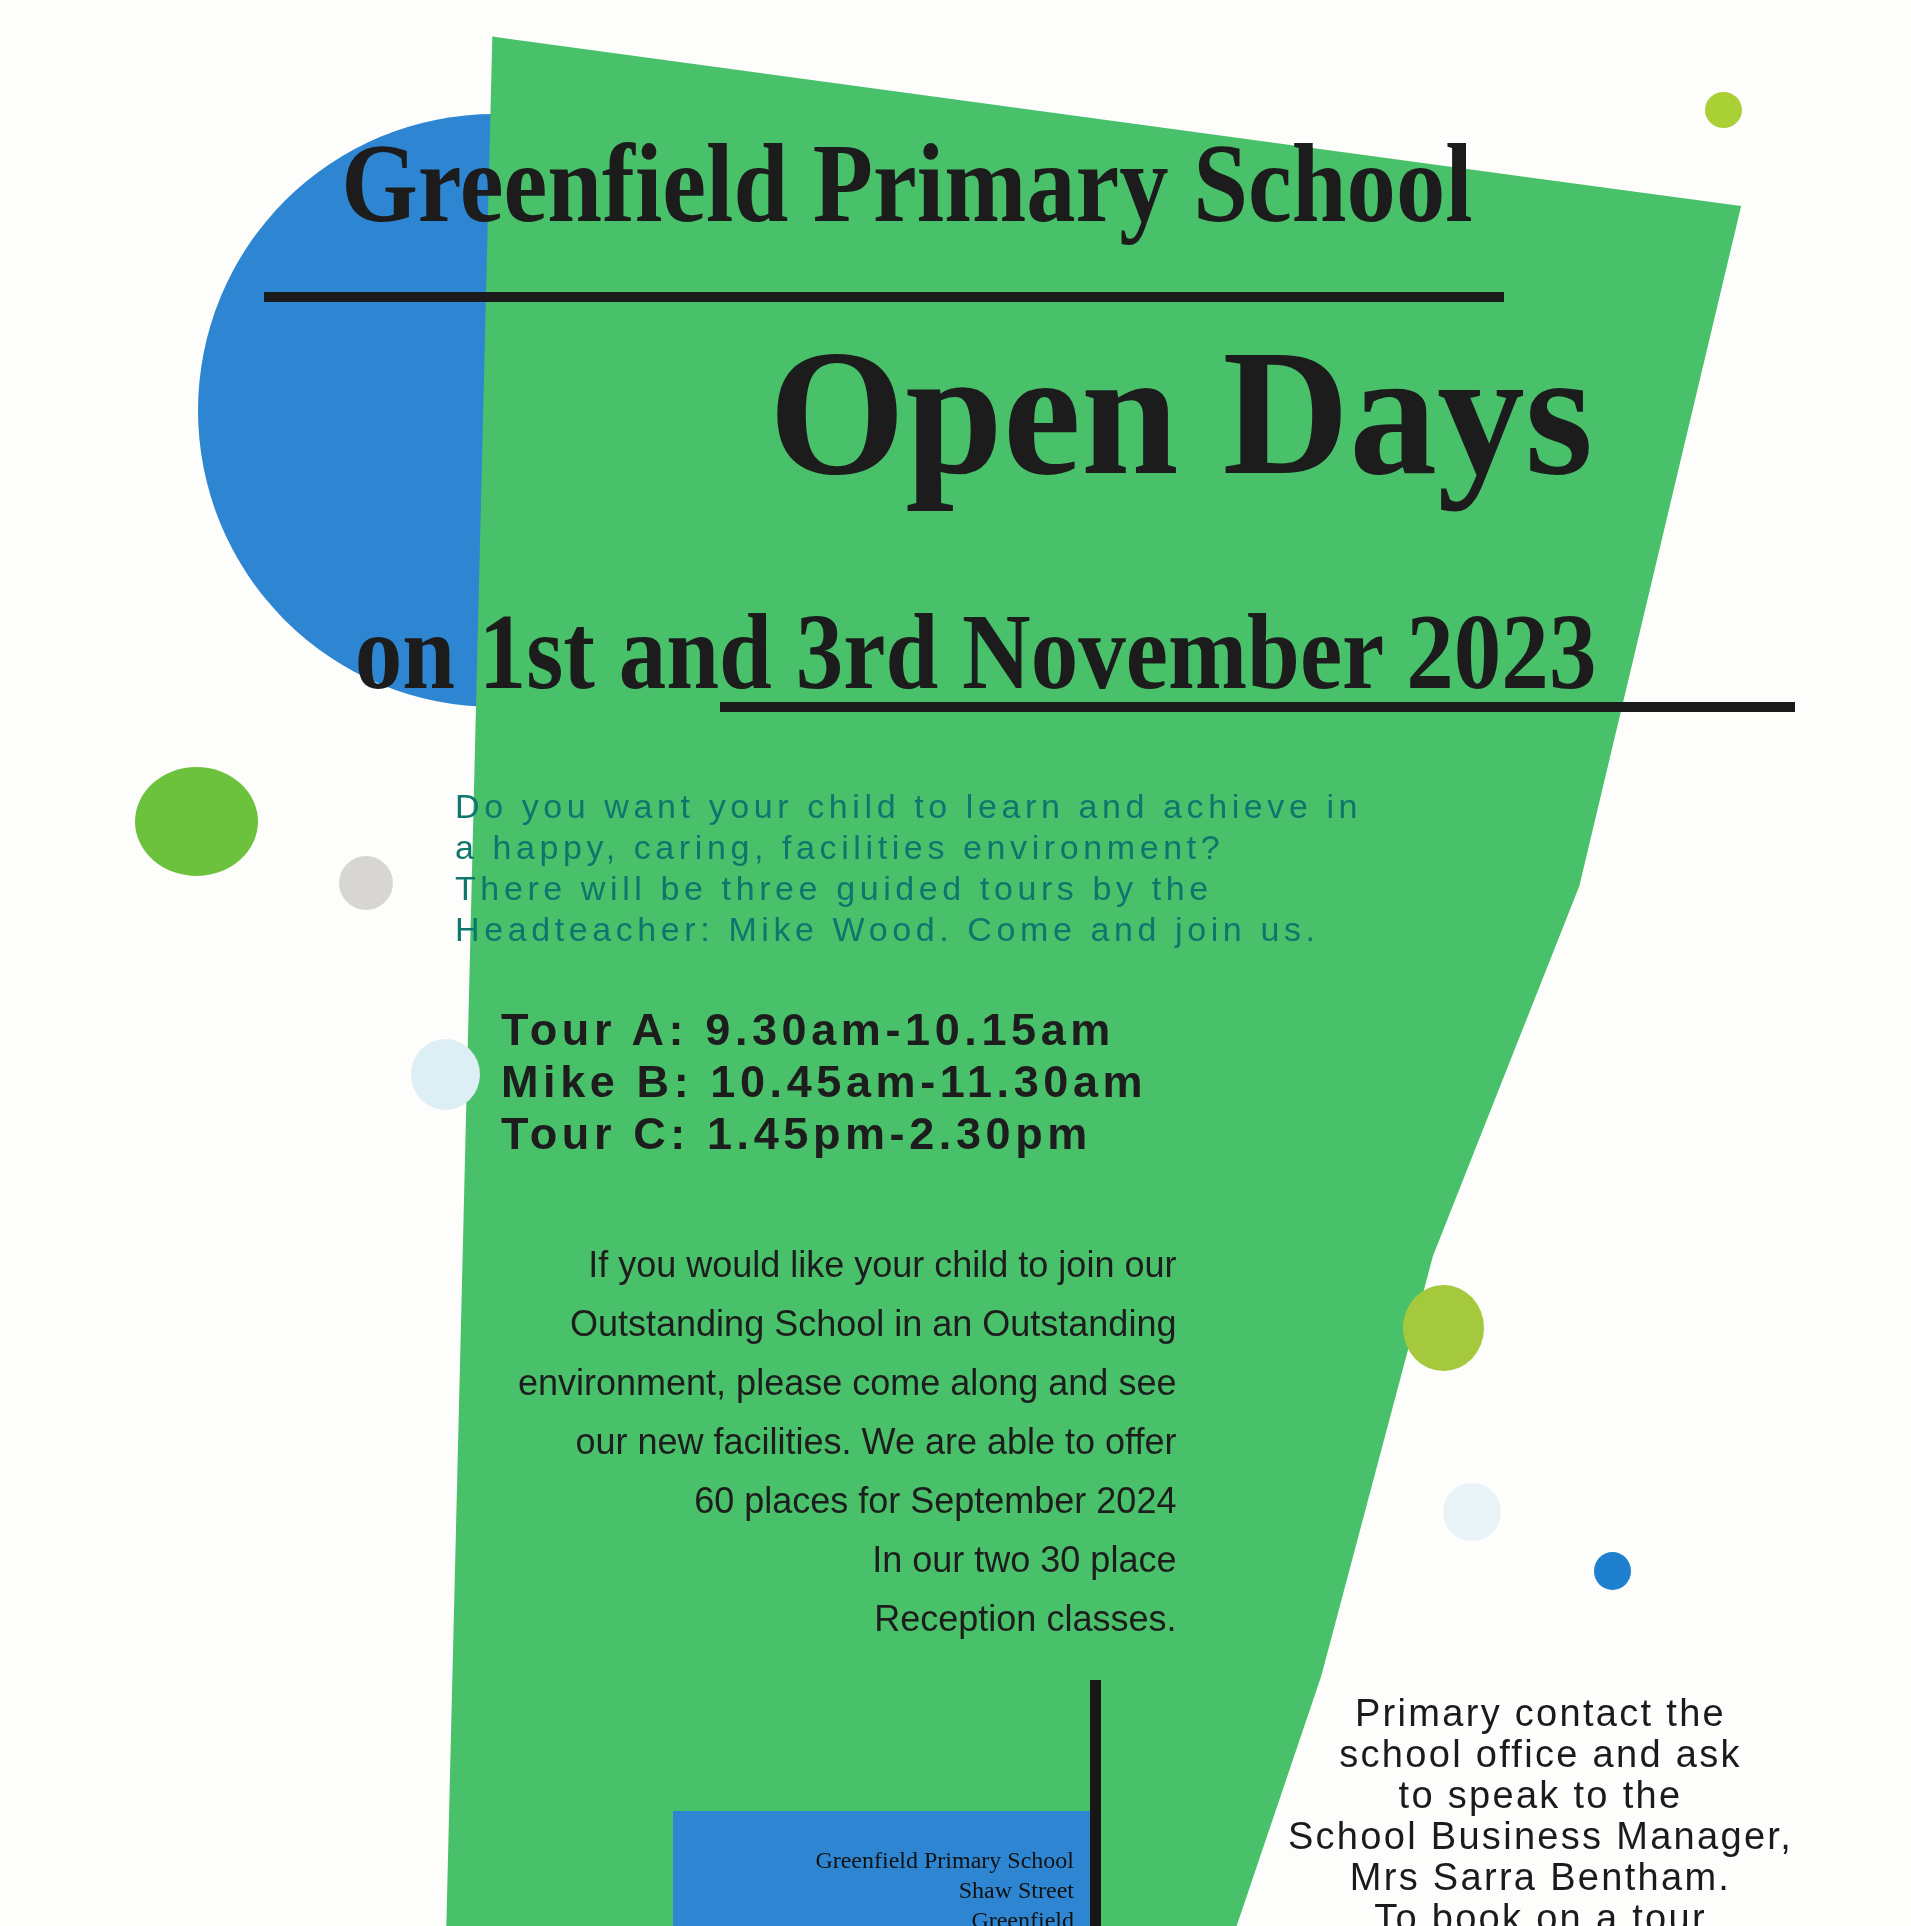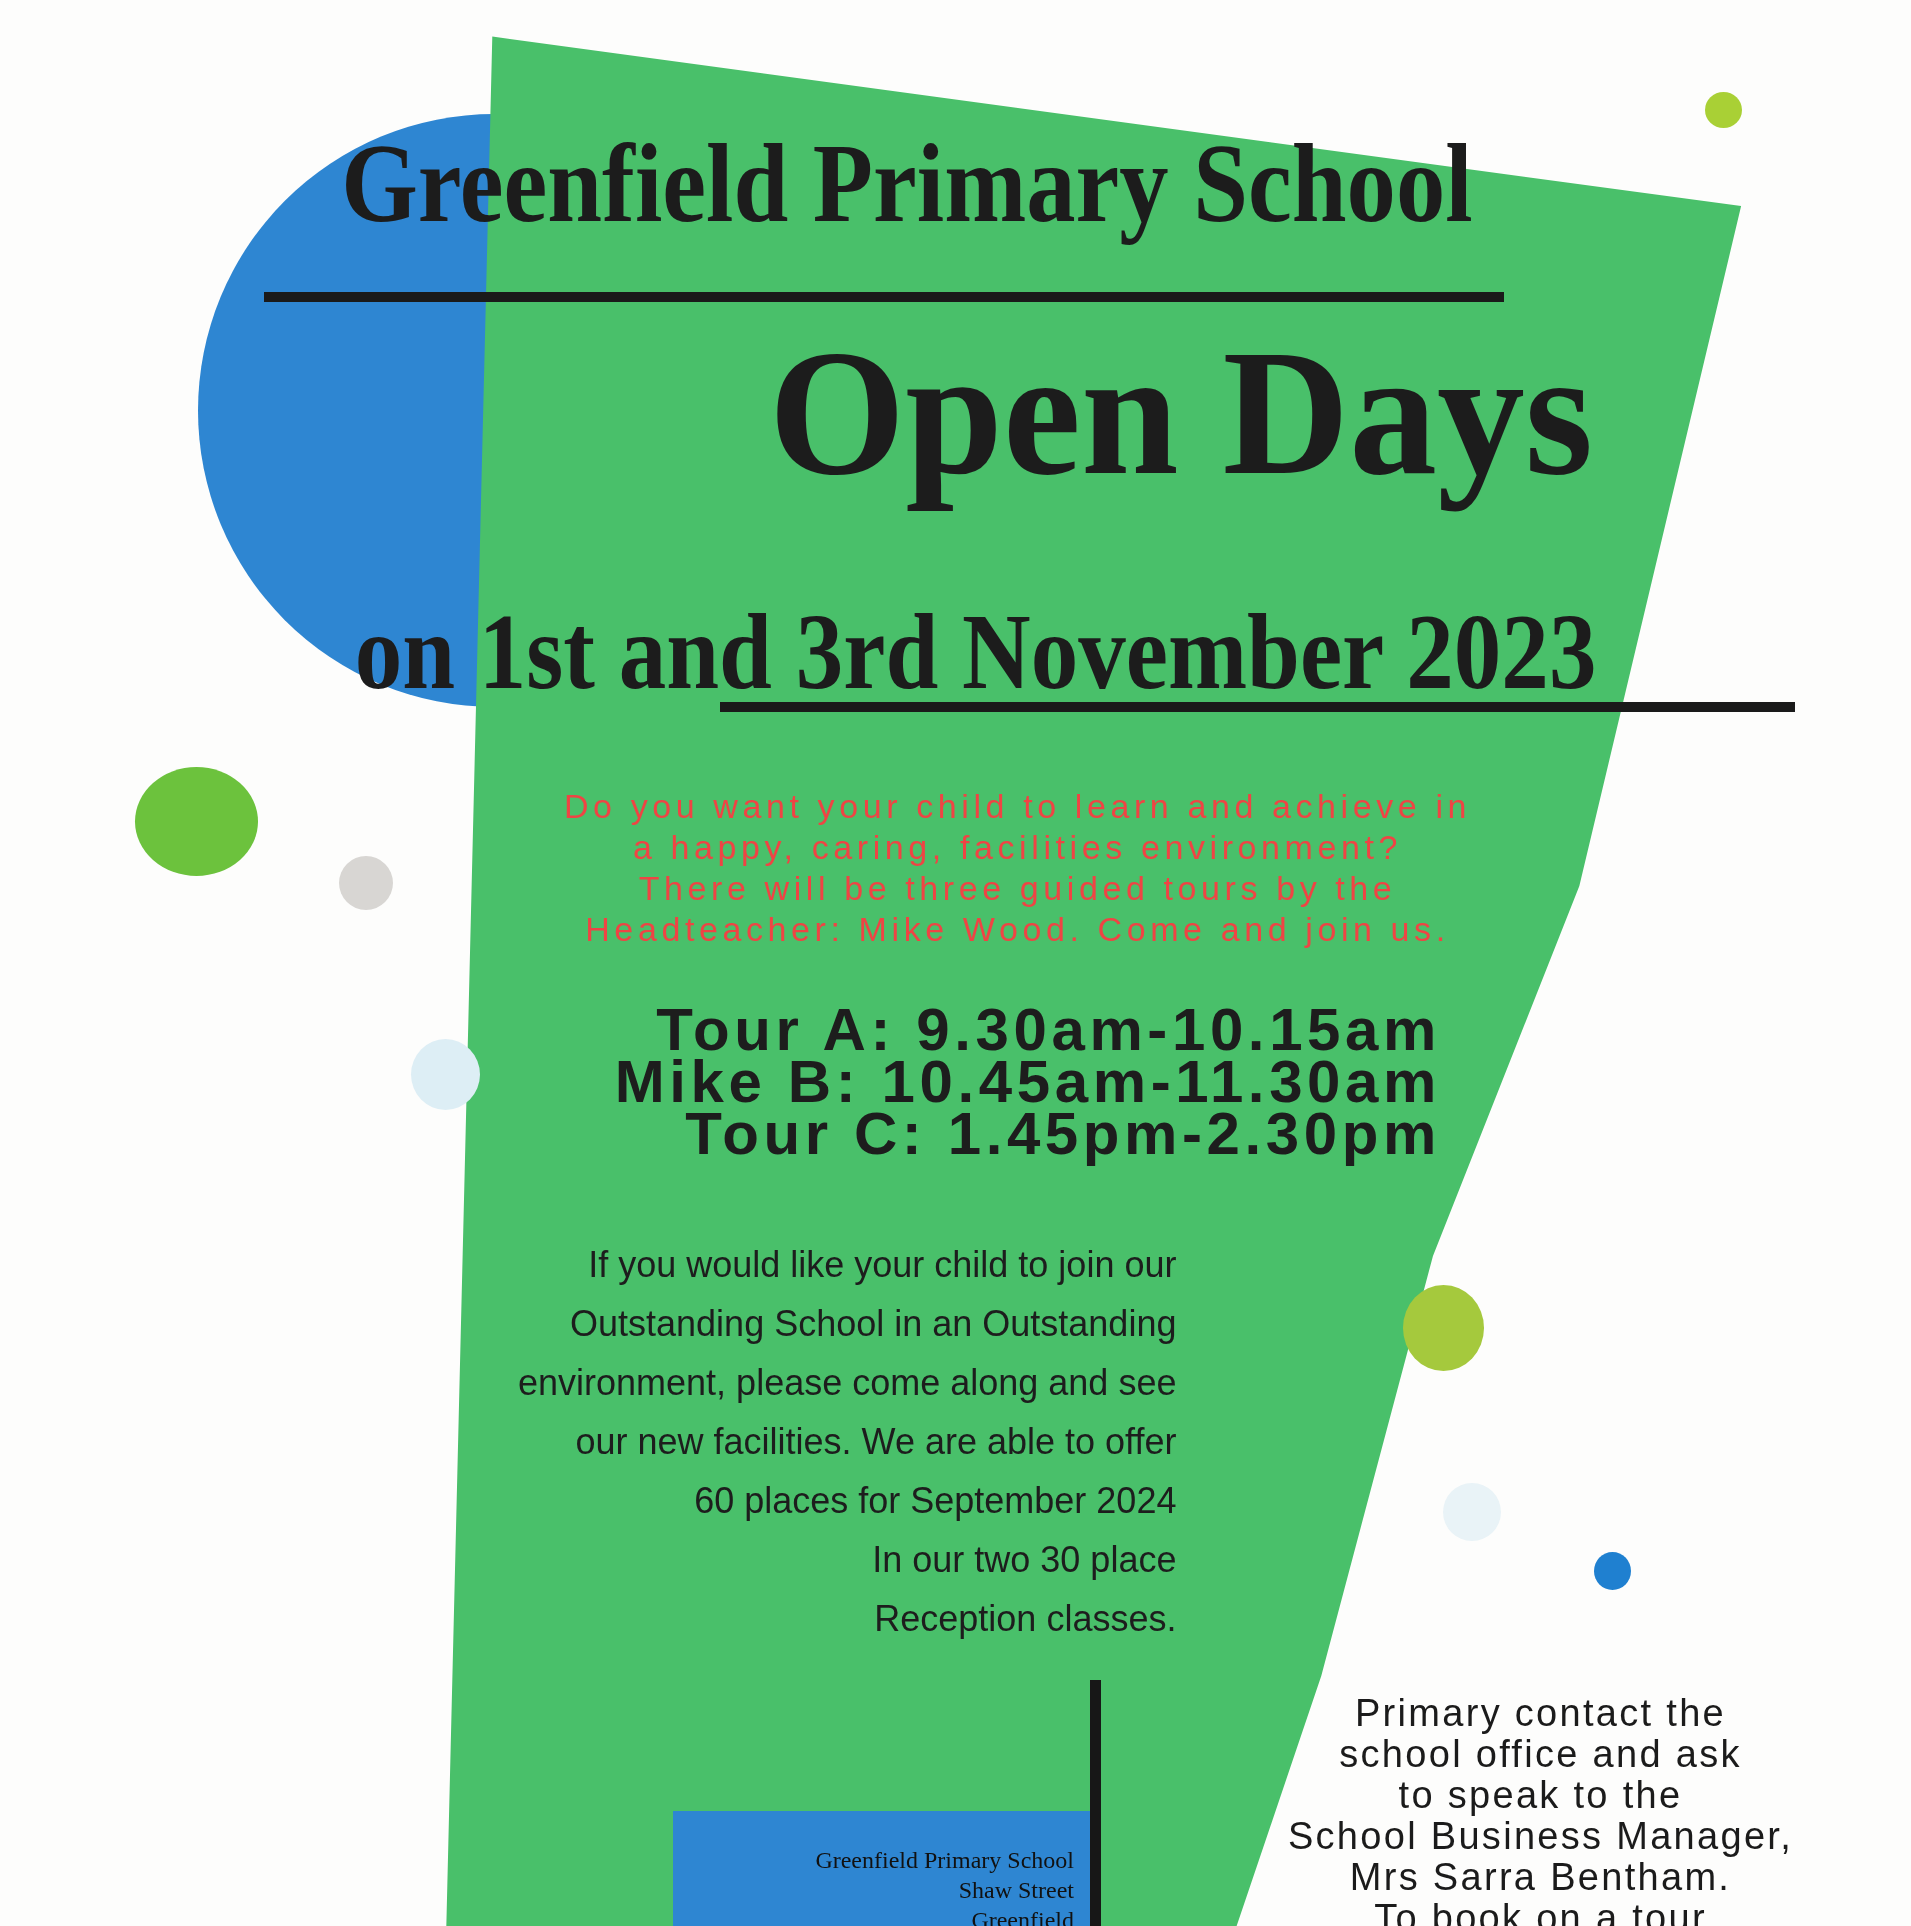--- a/index.html
+++ b/index.html
@@ -28,23 +28,23 @@
   .display-serif{font-family:"Liberation Serif","DejaVu Serif",serif;font-weight:700;color:#1c1c1c;
                  text-align:center;white-space:nowrap;z-index:5;}
   #page-title{left:264px;top:116px;width:1240px;font-size:112px;line-height:1.2;}
   #page-title .squeeze{display:inline-block;transform:scaleX(.88);transform-origin:center;}
   #open-days{left:755px;top:308px;width:851px;font-size:181px;line-height:1.15;}
   #open-days .squeeze{display:inline-block;transform:scaleX(.97);transform-origin:center;}
   #date-line{left:270px;top:587px;width:1387px;font-size:108px;line-height:1.2;}
   #date-line .squeeze{display:inline-block;transform:scaleX(.88);transform-origin:center;}
 
   
-  #intro{left:455px;top:786px;width:1125px;text-align:center;font-size:34px;line-height:41px;
-         letter-spacing:4.6px;color:#ef4444;z-index:5;white-space:nowrap;}
-  #tours{left:501px;top:1004px;width:940px;text-align:right;font-weight:700;font-size:60px;
+  #intro{left:455px;top:786px;width:1125px;font-size:34px;line-height:41px;
+         letter-spacing:4.6px;color:#0f766e;z-index:5;white-space:nowrap;}
+  #tours{left:501px;top:1004px;width:940px;text-align:left;font-weight:700;font-size:45px;
          line-height:52px;letter-spacing:4.6px;color:#1d1d1d;z-index:5;white-space:nowrap;}
   #body-par{left:518px;top:1235px;font-size:36px;line-height:59px;color:#1d1d1d;z-index:5;white-space:nowrap;text-align:right;}
 
   #address-box{left:673px;top:1811px;width:421px;height:295px;background:#2e86d2;z-index:4;
                font-family:"Liberation Serif","DejaVu Serif",serif;font-size:24px;line-height:30px;
                color:#111;text-align:right;box-sizing:border-box;padding:34px 20px 0 7.7px;white-space:nowrap;}
 
   #contact{left:1186px;top:1693px;width:709px;text-align:center;font-size:38px;line-height:41px;
            letter-spacing:2.3px;color:#1b1b1b;z-index:5;white-space:nowrap;}
 </style>

